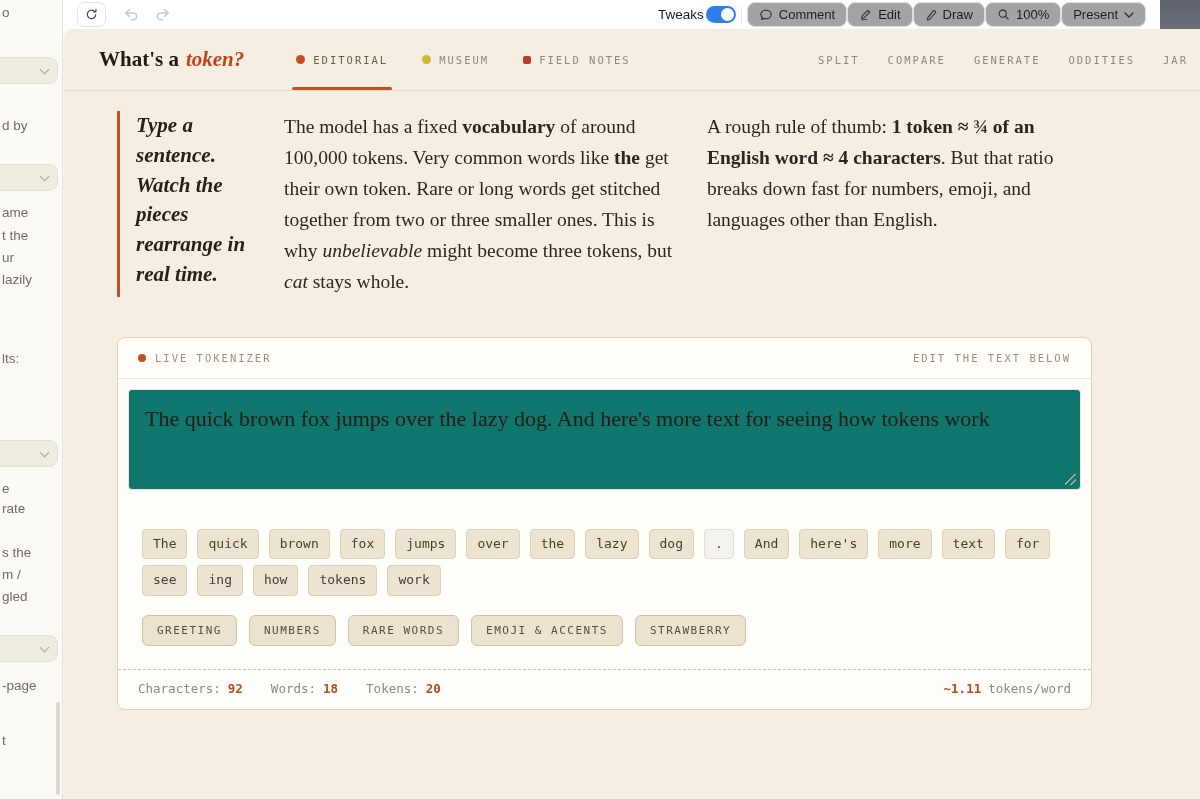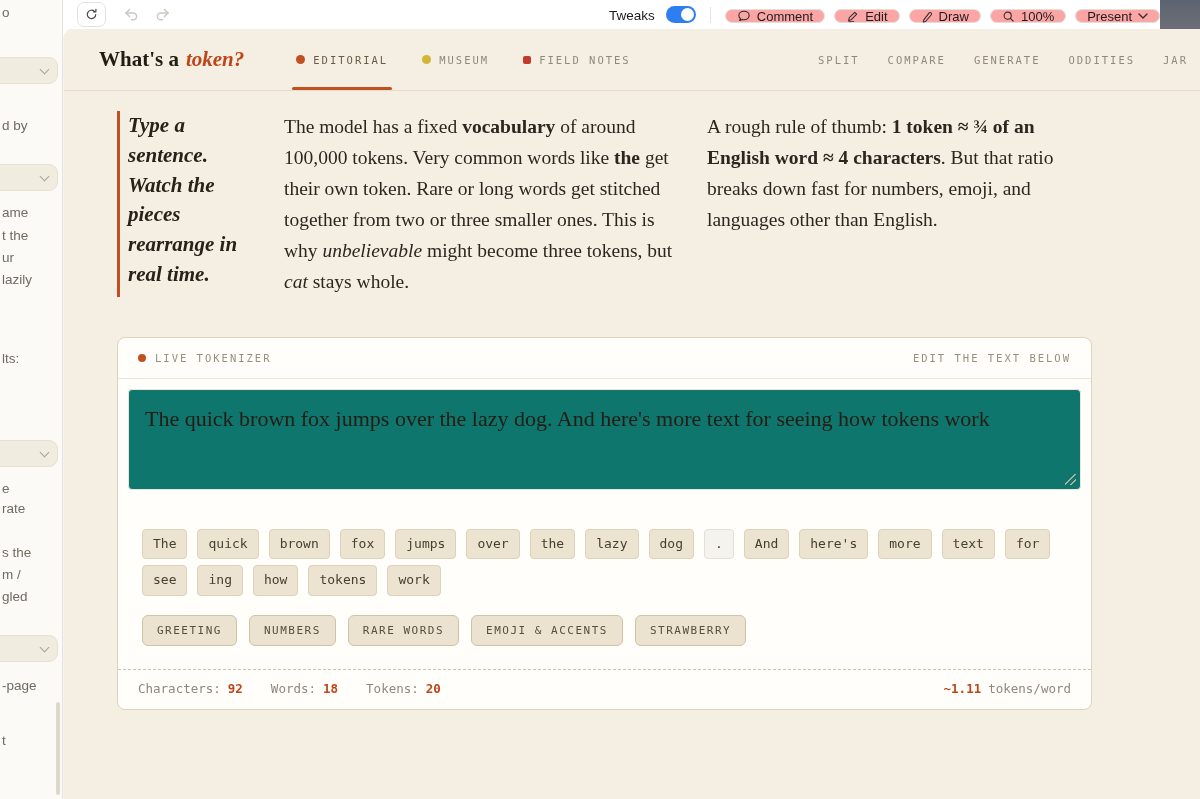--- a/index.html
+++ b/index.html
@@ -16,26 +16,26 @@
       linear-gradient(180deg,#5c6470 0%, #6e6f77 4%, #8d8a90 8%, #595d55 14%, #4a4e42 22%, #40463a 34%, #3a4233 46%, #2e3529 56%, #4a5534 66%, #65753f 76%, #76853f 85%, #66763a 93%, #57672f 100%);
   }
 
   
   .topbar { position:absolute; left:63px; top:0; width:1097px; height:29px; background:#ffffff; z-index:3;
     display:flex; align-items:center; }
   .tool-btn { margin-left:14px; width:29px; height:25px; border:1px solid #e5e2dd; border-radius:7px;
     background:#fff; display:flex; align-items:center; justify-content:center; cursor:pointer; }
   .hist { display:flex; align-items:center; gap:16px; margin-left:18px; }
   .hist svg { display:block; }
-  .topbar-right { margin-left:auto; display:flex; align-items:flex-end; gap:9px; }
+  .topbar-right { margin-left:auto; display:flex; align-items:center; padding-right:14px; }
   .tweaks-label { font-size:13.5px; color:#1c1c1e; margin-right:2px; }
   .toggle { width:30px; height:17px; border-radius:9px; background:#2f7ef0; position:relative; cursor:pointer; display:inline-block; }
   .toggle .knob { position:absolute; top:2px; right:2px; width:13px; height:13px; border-radius:50%; background:#fff; }
   .vdiv { width:1px; height:16px; background:#e6e4e0; margin:0 5px; }
-  .tbtn { height:14px; padding:0 11px; border:1px solid #e1dfda; border-radius:8px; background:#fca5a5;
+  .tbtn { height:25px; padding:0 11px; border:1px solid #e1dfda; border-radius:8px; background:#a3a3a3;
     font-family:"Liberation Sans", sans-serif; font-size:13px; color:#1d1d1f;
     display:flex; align-items:center; gap:6px; cursor:pointer; white-space:nowrap; }
   .tbtn svg { display:block; }
 
   
   .sidebar { position:absolute; left:0; top:0; bottom:0; width:63px; background:#fbfaf7; z-index:2;
     border-right:1px solid #e6e3da; overflow:hidden; }
   .side-frag { position:absolute; left:2px; font-size:13.5px; color:#6f6c62; white-space:nowrap; }
   .side-box { position:absolute; left:-16px; width:74px; height:27px; background:#f0ece0;
     border:1px solid #e7e1d2; border-radius:9px; cursor:pointer; }
@@ -55,21 +55,21 @@
     font-family:"DejaVu Sans Mono", monospace; font-size:10.5px; letter-spacing:2px; color:#90897a; white-space:nowrap; }
   .tab .dot { width:9px; height:9px; border-radius:50%; background:#999; flex:0 0 auto; }
   .tab .dot.square { border-radius:2px; width:8px; height:8px; }
   .tab.active { color:#6a5b47; }
   .tab.active::after { content:""; position:absolute; left:-4px; right:-4px; bottom:0; height:3px; border-radius:2px; background:#c0501f; }
   .nav-right { margin-left:auto; display:flex; align-items:center; gap:28px; }
   .navlink { font-family:"DejaVu Sans Mono", monospace; font-size:10.5px; letter-spacing:2px; color:#90897a; cursor:pointer; white-space:nowrap; }
 
   
   .intro { display:flex; padding:20px 0 0 53px; }
-  .pull-quote { width:130px; border-left:3px solid #c0501f; padding-left:8px; margin-right:37px;
+  .pull-quote { width:130px; border-left:3px solid #c0501f; padding-left:16px; margin-right:37px;
     font-family:"Liberation Serif", serif; font-style:italic; font-weight:700; font-size:21px; line-height:1.42; color:#262219; }
   .col { font-family:"Liberation Serif", serif; font-size:19.5px; line-height:1.59; color:#2b2720; }
   .col1 { width:390px; margin-right:33px; }
   .col2 { width:386px; }
 
   
   .card { margin:40px 0 0 53px; width:975px; height:373px; background:#fffefb;
     border:1px solid #ddd4be; border-radius:8px; display:flex; flex-direction:column; position:relative; }
   .card-head { height:41px; border-bottom:1px solid #ece5d1; display:flex; align-items:center; padding:0 20px;
     font-family:"DejaVu Sans Mono", monospace; font-size:10.5px; letter-spacing:2px; color:#95907e; }

